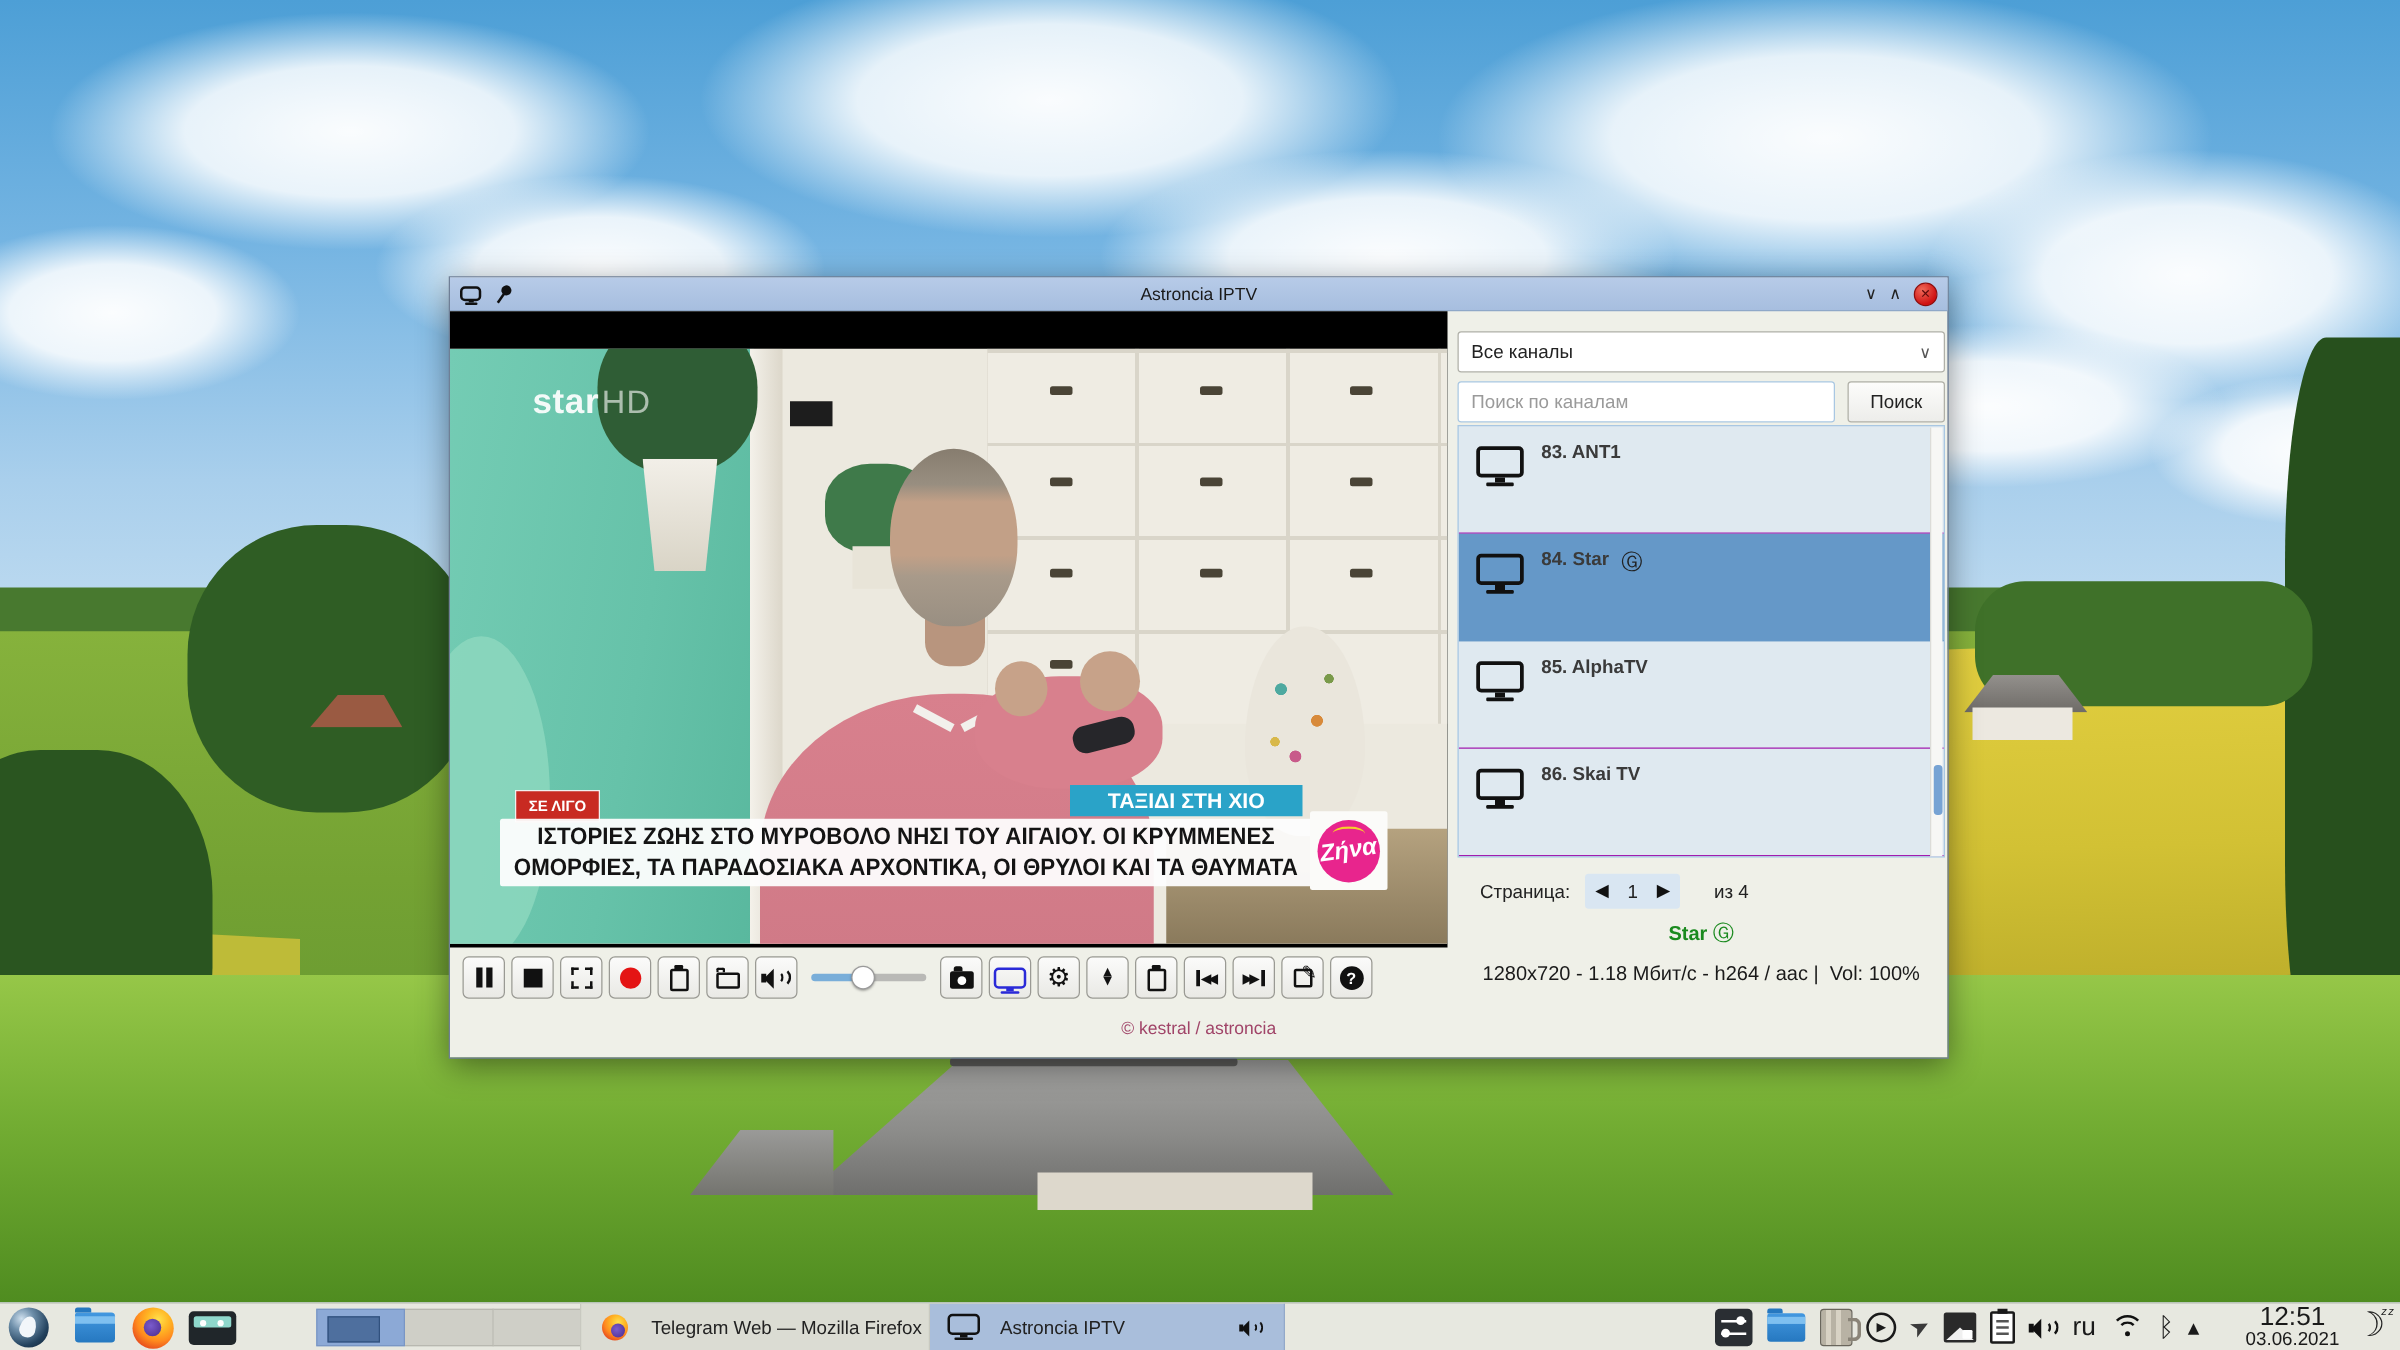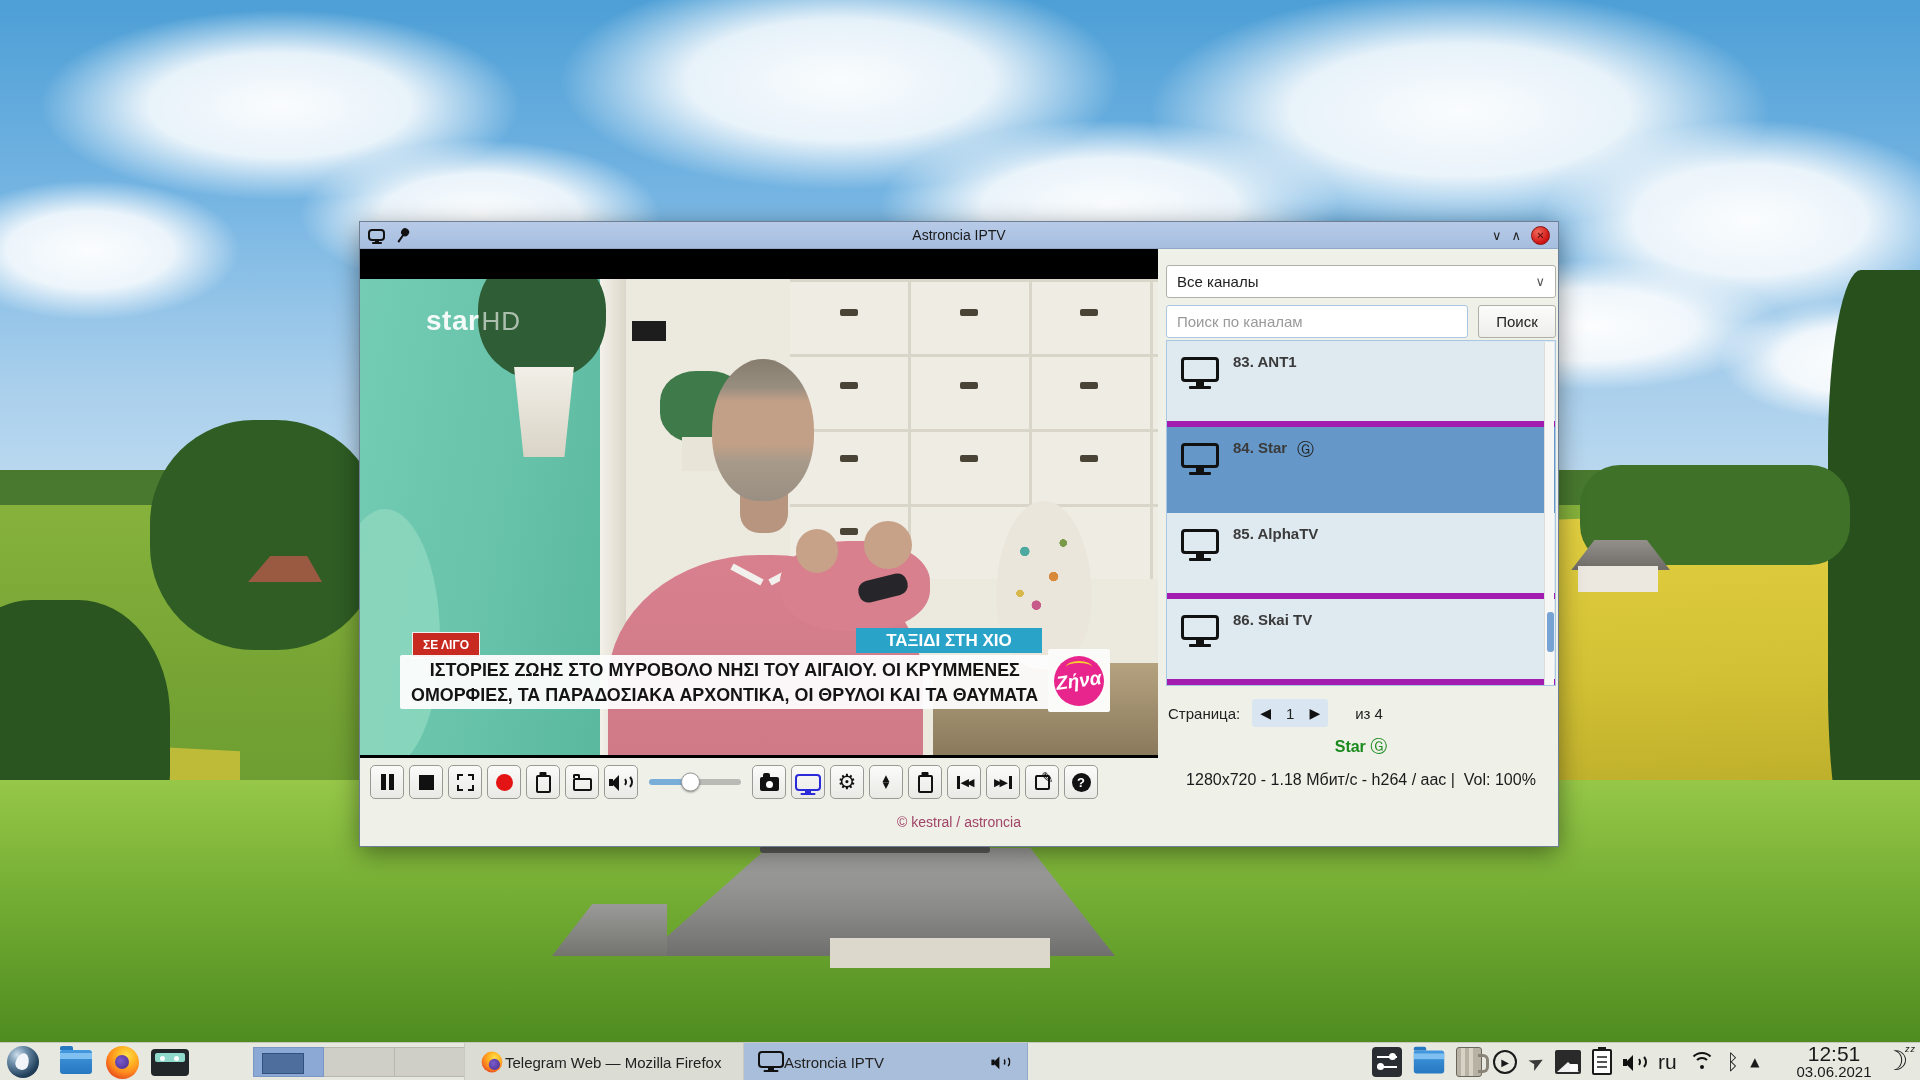--- a/index.html
+++ b/index.html
@@ -177,29 +177,29 @@
     box-sizing:border-box; display:flex; align-items:center; padding:0 10px; font-size:15px; color:#222; }
   .dropdown .chev { margin-left:auto; font-size:13px; color:#555; }
   .search-input { position:absolute; left:0; top:57px; width:302px; height:33px; background:#fff; border:1px solid #a9c7e2; border-radius:3px;
     box-sizing:border-box; padding:0 10px; font-size:15px; color:#222; font-family:"Liberation Sans",sans-serif; }
   .search-input::placeholder { color:#9a9a9a; }
   .search-btn { position:absolute; left:312px; top:57px; width:78px; height:33px; background:linear-gradient(#fcfcfb,#ededea);
     border:1px solid #b0b0a8; border-radius:3px; box-sizing:border-box; display:flex; align-items:center; justify-content:center;
     font-size:15px; color:#222; }
   .chlist { position:absolute; left:0; top:92px; width:390px; height:346px; border:1px solid #a9c7e2; background:#dfe9f0;
     box-sizing:border-box; display:flex; flex-direction:column; overflow:hidden; }
-  .ch-row { flex:1; position:relative; border-bottom:6px solid #a21caf; display:block; }
+  .ch-row { flex:1; position:relative; border-bottom:1px solid #a21caf; display:block; }
   .ch-row:last-child { border-bottom:none; }
   .ch-row .tvico { position:absolute; left:14px; top:16px; }
   .ch-label { position:absolute; left:66px; top:12px; font-size:15px; font-weight:bold; color:#3a3a3a; }
   .ch-badge { position:absolute; left:66px; top:11px; font-size:17px; color:#222; font-family:"DejaVu Sans",sans-serif; }
   .ch-row.selected { background:#6598c8; border-bottom-color:#6598c8; }
   .sb-track { position:absolute; right:1px; top:1px; width:9px; height:344px; background:#f7f7f5; border-left:1px solid #dcdcd8; }
   .sb-thumb { position:absolute; right:0px; top:270px; width:7px; height:40px; background:#77a3d4; border-radius:3px; }
-  .pager { position:absolute; left:0; top:450px; width:390px; height:30px; display:flex; align-items:center; font-size:15px; color:#222; }
+  .pager { position:absolute; left:16px; top:450px; width:390px; height:30px; display:flex; align-items:center; font-size:15px; color:#222; }
   .pager-label { margin-left:2px; }
   .pager-box { margin-left:12px; width:76px; height:28px; background:#d9e6f2; border-radius:3px;
     display:flex; align-items:center; justify-content:space-between; padding:0 8px; box-sizing:border-box; }
   .pager-arrow { font-size:14px; color:#111; font-family:"DejaVu Sans",sans-serif; }
   .pager-page { font-size:15px; color:#222; }
   .pager-total { margin-left:27px;text-align:center; }
   .nowplaying { position:absolute; left:0; top:487px; width:390px; text-align:center; font-size:16px; font-weight:bold; color:#1a8a1e; }
   .np-badge { font-family:"DejaVu Sans",sans-serif; font-weight:normal; font-size:17px; }
   .streaminfo { position:absolute; left:0; top:523px; width:390px; text-align:center; font-size:16px; color:#1a1a1a; white-space:pre; }
 
@@ -221,21 +221,21 @@
   .ff::after { content:""; position:absolute; left:9px; top:9px; width:14px; height:14px; border-radius:50%;
     background:radial-gradient(circle at 40% 40%,#7a5ccc,#4a2a8c); }
   .tb-cass { left:148px; width:44px; }
   .cass { position:relative; width:38px; height:27px; background:#20262a; border-radius:4px; }
   .cass::before { content:""; position:absolute; left:4px; top:4px; width:30px; height:9px; background:#8fd8cc; border-radius:2px; }
   .cass::after { content:""; position:absolute; left:9px; top:7px; width:5px; height:5px; border-radius:50%; background:#fff; box-shadow:14px 0 0 #fff; }
   .pagerw { position:absolute; left:253px; top:4px; height:30px; display:flex; }
   .pcell { width:71px; height:30px; box-sizing:border-box; background:#cfcfc7; border:1px solid #b8b8b0; border-left:none; }
   .pcell.first { background:#8ca9d6; border:1px solid #7a96c4; position:relative; }
   .pcell.first::after { content:""; position:absolute; left:8px; top:5px; width:40px; height:19px; background:#4e6f9e; border:1px solid #31517e; }
-  .task { position:absolute; top:0; height:38px; display:flex; align-items:center; gap:0; padding-left:14px; box-sizing:border-box; font-size:15px; color:#222; }
+  .task { position:absolute; top:0; height:38px; display:flex; align-items:center; gap:16px; padding-left:14px; box-sizing:border-box; font-size:15px; color:#222; }
   .task-telegram { left:464px; width:280px; background:#dbdcd3; border-left:1px solid #c8c9c0; border-right:1px solid #c8c9c0; }
   .task-astroncia { left:744px; width:284px; background:#a9bedb; border-right:1px solid #93a9c9; }
   .task .ffs { transform:scale(.8); }
   .task-spk { position:absolute; right:14px; transform:scale(.8); }
   .tray { position:absolute; left:1372px; top:0; height:38px; display:flex; align-items:center; gap:11px; }
   .mixer { position:relative; width:30px; height:30px; background:#2a2e33; border-radius:4px; }
   .mixer::before { content:""; position:absolute; left:5px; top:9px; width:20px; height:2px; background:#fff; box-shadow:0 10px 0 #fff; }
   .mixer::after { content:""; position:absolute; left:17px; top:6px; width:7px; height:7px; border-radius:50%; background:#fff; box-shadow:-12px 10px 0 #fff; }
   .mug { position:relative; width:24px; height:28px; background:linear-gradient(90deg,#b8b2a4 0 4px,#d8d2c4 4px 8px,#b8b2a4 8px 12px,#d8d2c4 12px 16px,#b8b2a4 16px); border-radius:3px; border:1px solid #6a665c; }
   .mug::after { content:""; position:absolute; right:-8px; top:6px; width:8px; height:13px; border:3px solid #8a8478; border-left:none; border-radius:0 6px 6px 0; }

